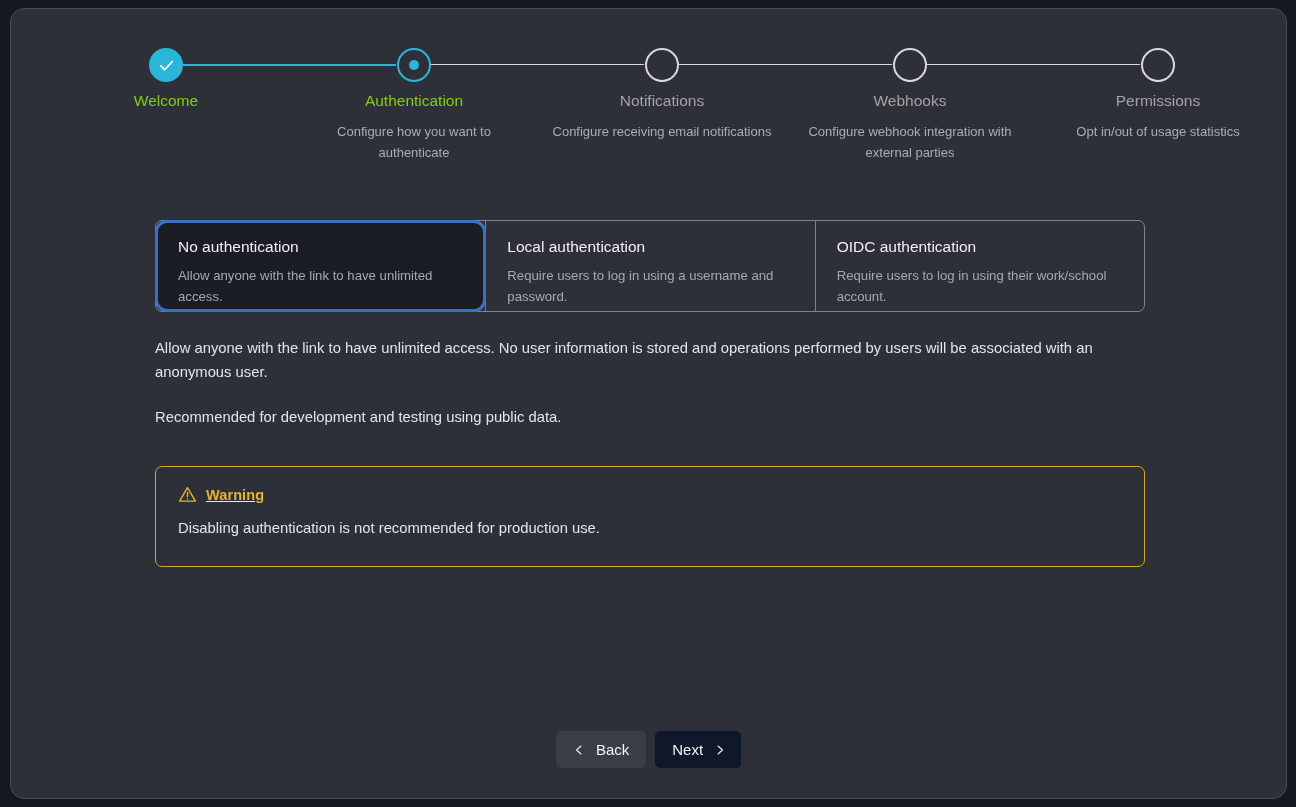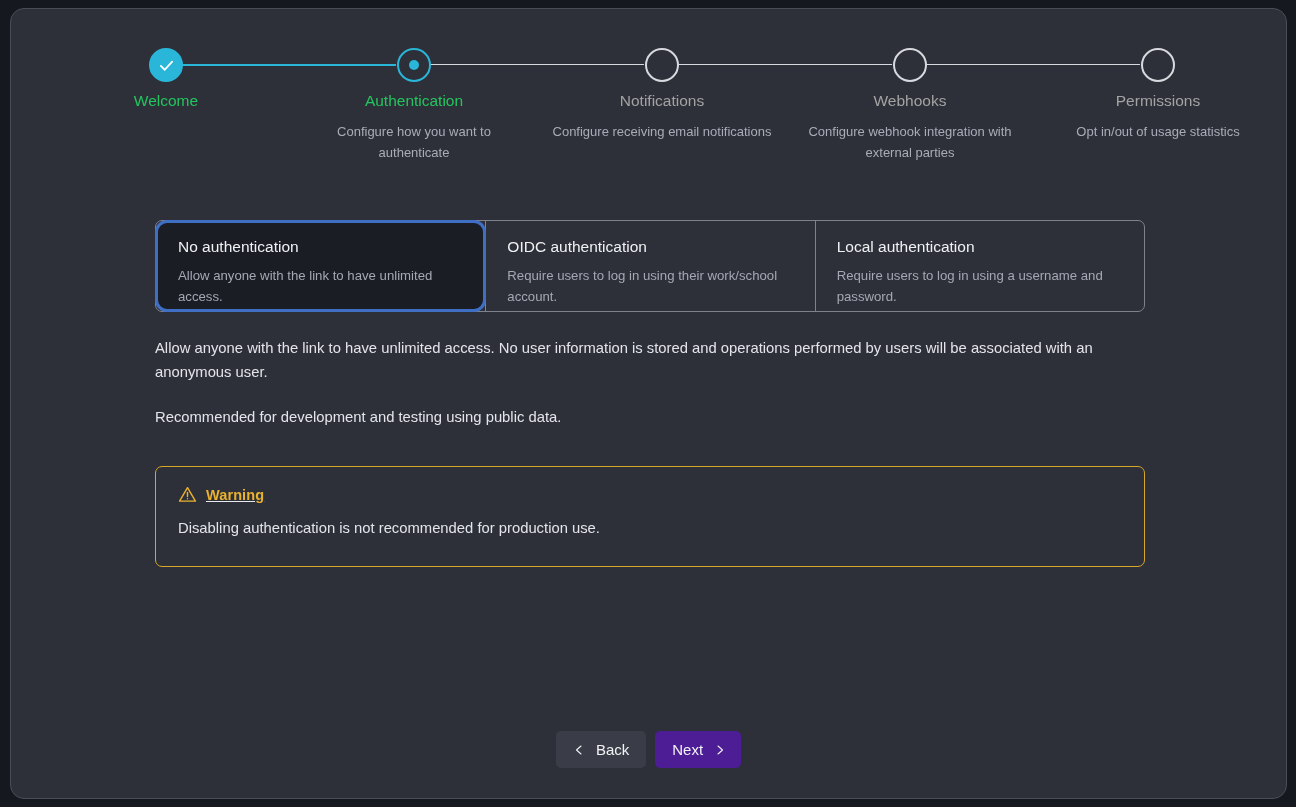--- a/index.html
+++ b/index.html
@@ -102,21 +102,21 @@
     top: 21px;
     height: 1px;
   }
   .connector.thick { height: 2px; top: 21px; }
   .connector.done { background: #29b6d8; }
   .connector.pending { background: #d7d9de; }
 
   .step-label {
     font-size: 15.5px;
     line-height: 20px;
-    color: #22c55e;
+    color: #84cc16;
     margin-top: 0px;
   }
   .step-label.muted { color: #a3a3a3; }
 
   .step-desc {
     font-size: 13px;
     line-height: 21px;
     color: #a9acb6;
     margin-top: 10px;
     padding: 0 12px;
@@ -246,21 +246,21 @@
     padding: 0 17px;
     border: none;
     border-radius: 5px;
     font-family: "Liberation Sans", sans-serif;
     font-size: 15px;
     cursor: pointer;
     color: #f2f3f5;
   }
 
   .btn-back { background: #3a3d47; }
-  .btn-next { background: #4c1d95; padding: 0 15px 0 17px; }
+  .btn-next { background: #0f172a; padding: 0 15px 0 17px; }
 
   .chev { display: inline-flex; align-items: center; }
 
   svg { display: block; }
 </style>
 </head>
 <body>
 
 <div class="window-card">
 
@@ -324,27 +324,27 @@
   <div class="content">
 
     <div class="options">
 
       <div class="option selected">
         <div class="option-title">No authentication</div>
         <div class="option-desc">Allow anyone with the link to have unlimited access.</div>
       </div>
 
       <div class="option">
+        <div class="option-title">Local authentication</div>
+        <div class="option-desc">Require users to log in using a username and password.</div>
+      </div>
+
+      <div class="option">
         <div class="option-title">OIDC authentication</div>
         <div class="option-desc">Require users to log in using their work/school account.</div>
-      </div>
-
-      <div class="option">
-        <div class="option-title">Local authentication</div>
-        <div class="option-desc">Require users to log in using a username and password.</div>
       </div>
 
     </div>
 
     <div class="paragraphs">
       <p class="para">Allow anyone with the link to have unlimited access. No user information is stored and operations performed by users will be associated with an anonymous user.</p>
       <p class="para">Recommended for development and testing using public data.</p>
     </div>
 
     <div class="warning-box">

